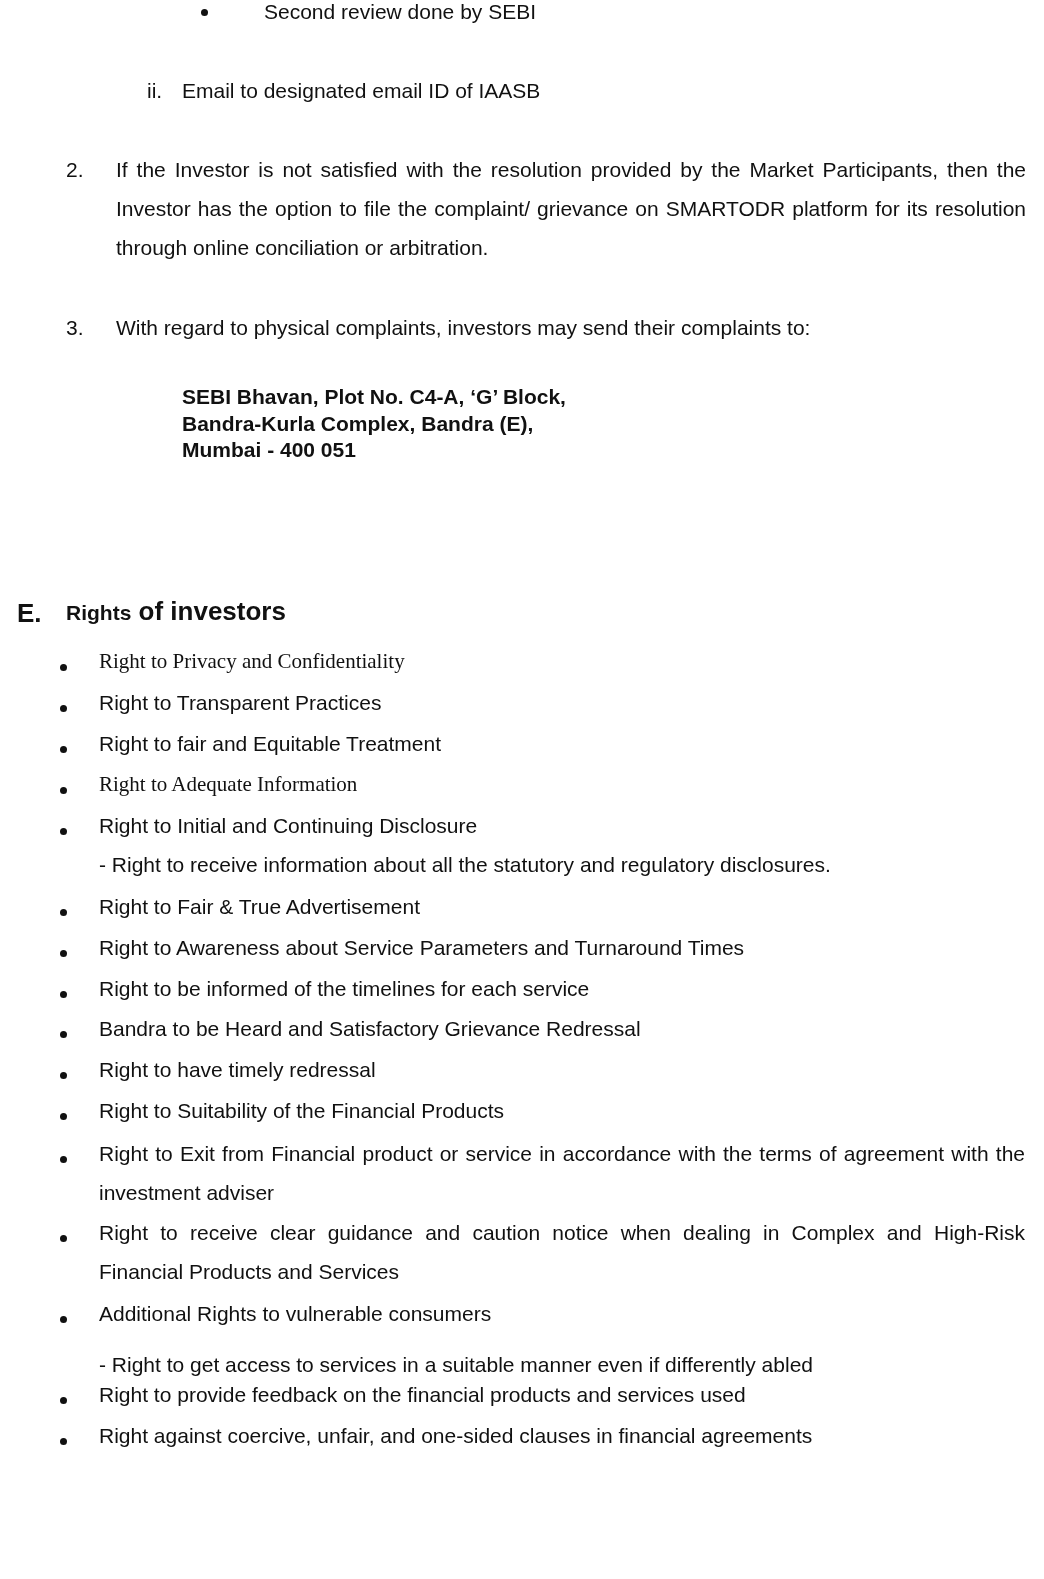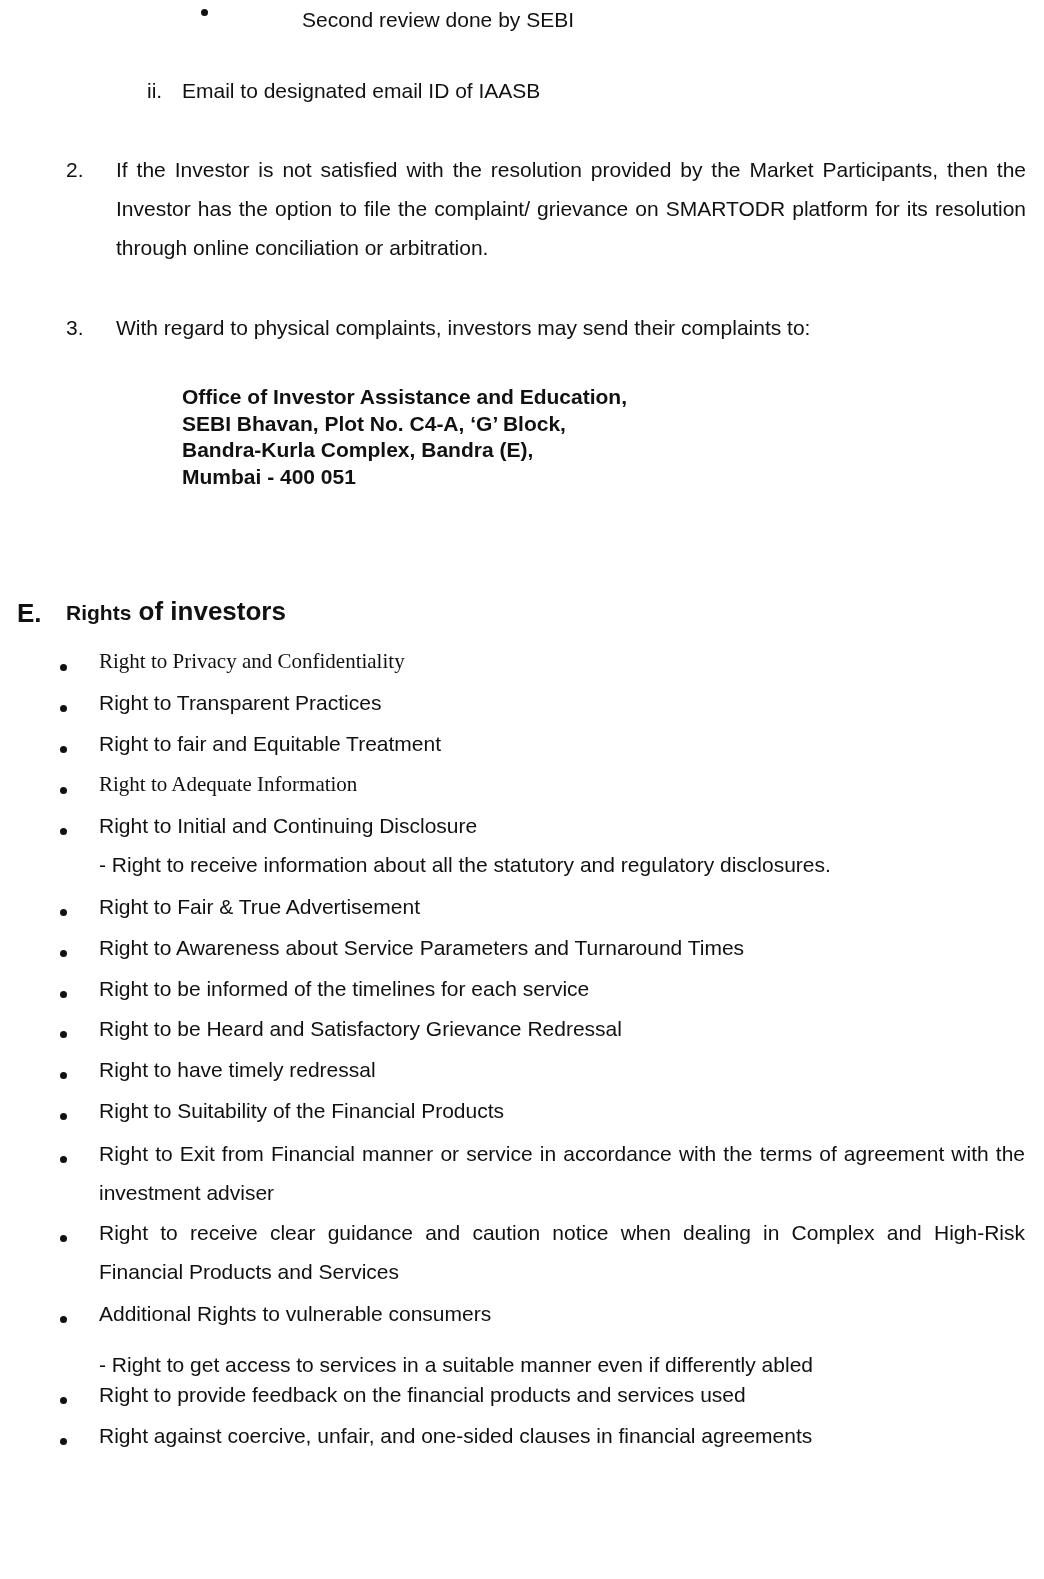--- a/index.html
+++ b/index.html
@@ -17,33 +17,32 @@
   .heading .title .big { font-size: 26px; }
   .rights-item { position: absolute; left: 0; width: 1044px; }
   .rights-item .bullet { left: 60px; }
   .rights-text { position: absolute; left: 99px; line-height: 39px; white-space: nowrap; }
   .wrap { white-space: normal; width: 926px; text-align: justify; text-align-last: left; }
 </style>
 </head>
 <body>
 
 <div class="bullet" style="left:201px; top:9px;"></div>
-<div class="abs" style="left:264px; top:8px;margin-left:38px;">Second review done by SEBI</div>
+<div class="abs" style="left:264px; top:0px;">Second review done by SEBI</div>
 
 <div class="abs" style="left:147px; top:79px;">ii.</div>
 <div class="abs" style="left:182px; top:79px;">Email to designated email ID of IAASB</div>
 
 <div class="abs" style="left:66px; top:158px;">2.</div>
 <div class="p wrap" style="left:116px; top:150px; width:910px;">If the Investor is not satisfied with the resolution provided by the Market Participants, then the Investor has the option to file the complaint/ grievance on SMARTODR platform for its resolution through online conciliation or arbitration.</div>
 
 <div class="abs" style="left:66px; top:316px;">3.</div>
 <div class="abs" style="left:116px; top:316px;">With regard to physical complaints, investors may send their complaints to:</div>
 
 <div class="addr">
-  <div>Office of Investor Assistance and Education,</div>
   <div>SEBI Bhavan, Plot No. C4-A, ‘G’ Block,</div>
   <div>Bandra-Kurla Complex, Bandra (E),</div>
   <div>Mumbai - 400 051</div>
 </div>
 
 <div class="heading">
   <span class="letter">E.</span>
   <span class="title"><span class="small">Rights</span><span class="big" style="white-space:pre;"> of investors</span></span>
 </div>
 
@@ -76,33 +75,33 @@
     <div class="rights-item" style="top: 935px;">
       <div class="bullet" style="top: 15px;"></div>
       <div class="rights-text" style="top: -7px;">Right to Awareness about Service Parameters and Turnaround Times</div>
     </div>
     <div class="rights-item" style="top: 976px;">
       <div class="bullet" style="top: 15px;"></div>
       <div class="rights-text" style="top: -7px;">Right to be informed of the timelines for each service</div>
     </div>
     <div class="rights-item" style="top: 1016px;">
       <div class="bullet" style="top: 15px;"></div>
-      <div class="rights-text" style="top: -7px;">Right to be Heard and Satisfactory Grievance Redressal</div>
+      <div class="rights-text" style="top: -7px;">Bandra to be Heard and Satisfactory Grievance Redressal</div>
     </div>
     <div class="rights-item" style="top: 1057px;">
       <div class="bullet" style="top: 15px;"></div>
       <div class="rights-text" style="top: -7px;">Right to have timely redressal</div>
     </div>
     <div class="rights-item" style="top: 1098px;">
       <div class="bullet" style="top: 15px;"></div>
       <div class="rights-text" style="top: -7px;">Right to Suitability of the Financial Products</div>
     </div>
     <div class="rights-item" style="top: 1141px;">
       <div class="bullet" style="top: 15px;"></div>
-      <div class="rights-text wrap" style="top: -7px;">Right to Exit from Financial manner or service in accordance with the terms of agreement with the investment adviser</div>
+      <div class="rights-text wrap" style="top: -7px;">Right to Exit from Financial product or service in accordance with the terms of agreement with the investment adviser</div>
     </div>
     <div class="rights-item" style="top: 1220px;">
       <div class="bullet" style="top: 15px;"></div>
       <div class="rights-text wrap" style="top: -7px;">Right to receive clear guidance and caution notice when dealing in Complex and High-Risk Financial Products and Services</div>
     </div>
     <div class="rights-item" style="top: 1301px;">
       <div class="bullet" style="top: 15px;"></div>
       <div class="rights-text" style="top: -7px;">Additional Rights to vulnerable consumers</div>
       <div class="rights-text" style="top: 44px;">- Right to get access to services in a suitable manner even if differently abled</div>
     </div>

